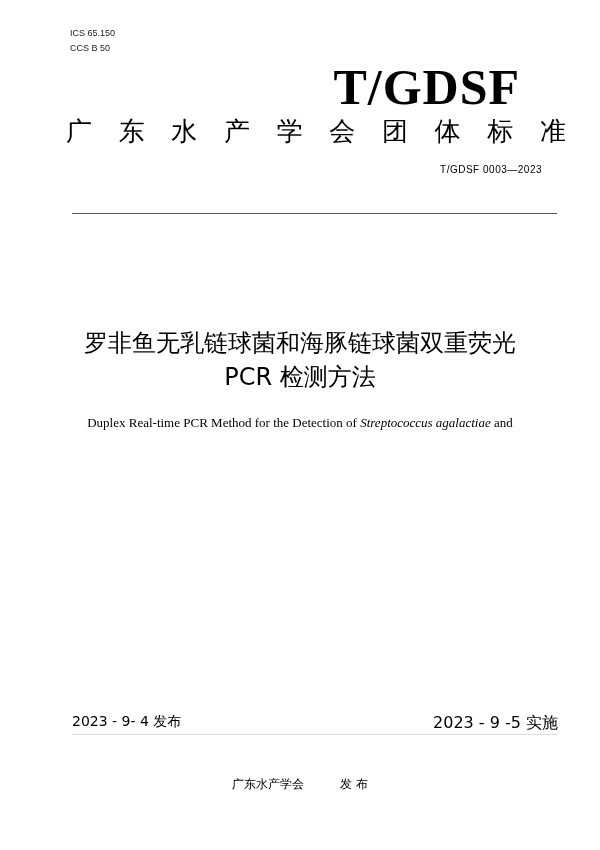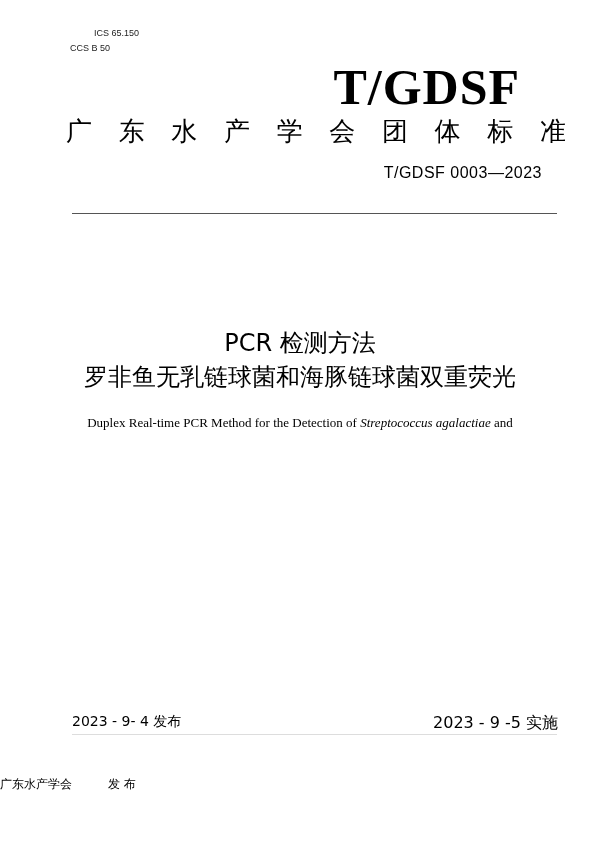--- a/index.html
+++ b/index.html
@@ -1,35 +1,35 @@
 <!DOCTYPE html>
 <html><head>
 <meta charset="utf-8">
 <style>
   html, body { margin: 0; padding: 0; background: #ffffff; }
   body { width: 600px; height: 850px; position: relative; overflow: hidden; color: #000; font-family: "DejaVu Sans", sans-serif; }
   .abs { position: absolute; }
   .cls { font-family: "Liberation Sans", sans-serif; font-size: 9px; color: #222; line-height: 14px; left: 70px; }
   .brand { right: 80px; top: 62px; font-family: "Liberation Serif", serif; font-weight: bold; font-size: 50px; line-height: 50px; letter-spacing: 1px; }
   .org-title { left: 66px; top: 114px; width: 500px; display: flex; justify-content: space-between; font-size: 26px; line-height: 34px; }
-  .std-code { right: 58px; top: 164px; font-family: "Liberation Sans", sans-serif; font-size: 16px; letter-spacing: 0.5px; }
+  .std-code { right: 58px; top: 164px; font-family: "Liberation Sans", sans-serif; font-size: 10px; letter-spacing: 0.5px; }
   .rule-top { left: 72px; top: 213px; width: 485px; height: 1px; background: #555; }
   .title-cn { left: 0; width: 600px; text-align: center; font-size: 24px; line-height: 34px; top: 326px; }
   .title-en { left: 0; width: 600px; text-align: center; font-family: "Liberation Serif", serif; font-size: 13px; line-height: 21px; top: 412px; }
   .title-en i { font-style: italic; }
   .date-l { left: 72px; top: 713px; font-size: 14px; }
   .date-r { right: 42px; top: 713px; font-size: 16px; }
   .rule-bot { left: 72px; top: 734px; width: 485px; height: 1px; background: #ddd; }
-  .publisher { left: 0; width: 600px; top: 776px; font-size: 12px; }
+  .publisher { left: 0; width: 600px; text-align: center; top: 776px; font-size: 12px; }
   .publisher .gap { display: inline-block; width: 36px; }
 </style>
 </head>
 <body>
 
-<div class="abs cls" style="top:26px;margin-left:24px;">ICS  65.150</div>
+<div class="abs cls" style="top:26px;">ICS  65.150</div>
 <div class="abs cls" style="top:41px;">CCS  B 50</div>
 
 <div class="abs brand">T/GDSF</div>
 
 <div class="abs org-title">
   <span>广</span>
   <span>东</span>
   <span>水</span>
   <span>产</span>
   <span>学</span>
@@ -38,22 +38,22 @@
   <span>体</span>
   <span>标</span>
   <span>准</span>
 </div>
 
 <div class="abs std-code">T/GDSF 0003—2023</div>
 
 <div class="abs rule-top"></div>
 
 <div class="abs title-cn">
+  <div>罗非鱼无乳链球菌和海豚链球菌双重荧光</div>
   <div>PCR 检测方法</div>
-  <div>罗非鱼无乳链球菌和海豚链球菌双重荧光</div>
 </div>
 
 <div class="abs title-en">
   <div><span>Duplex Real-time PCR Method for the Detection of </span><i>Streptococcus agalactiae</i><span> and</span></div>
 </div>
 
 <div class="abs date-l">2023 - 9- 4 发布</div>
 <div class="abs date-r">2023 - 9 -5 实施</div>
 
 <div class="abs rule-bot"></div>

